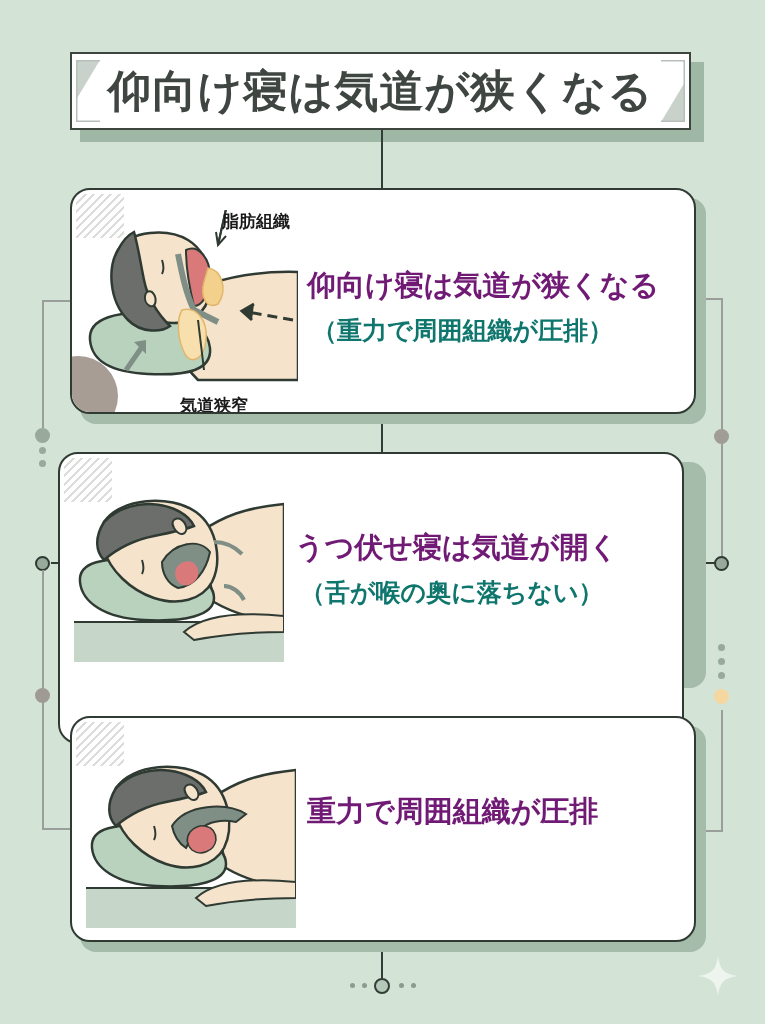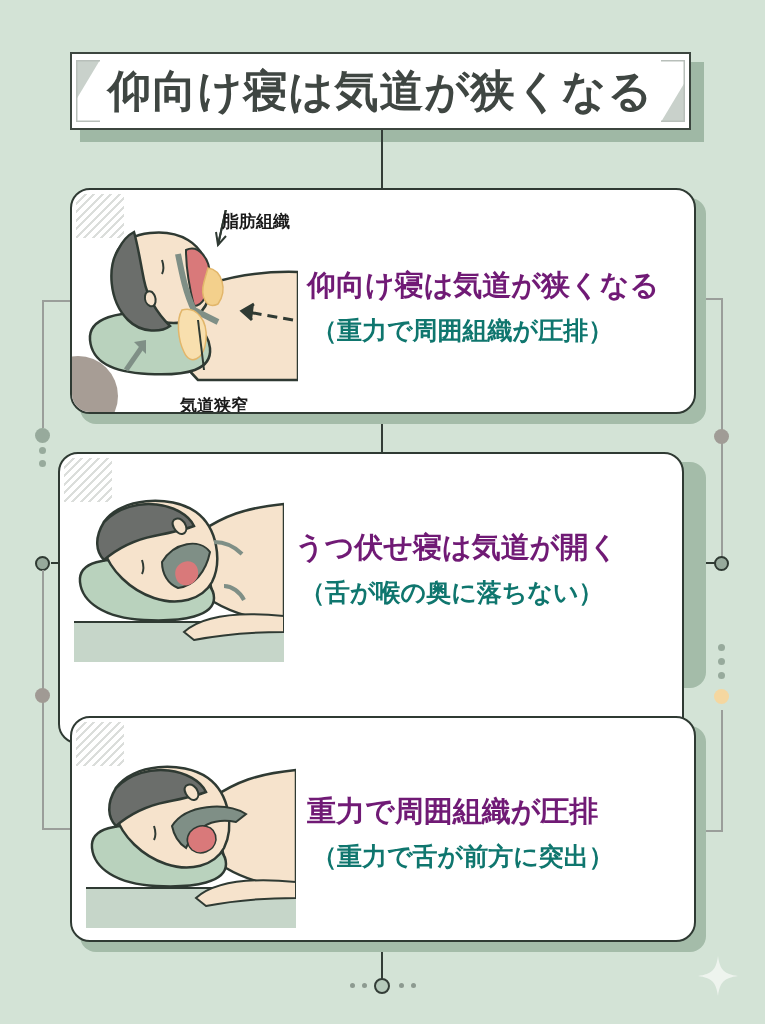--- a/index.html
+++ b/index.html
@@ -150,14 +150,13 @@
     <path d="M6 100 C4 80 30 74 70 80 C110 86 140 96 140 116 C140 134 110 140 70 138 C30 136 8 120 6 100 Z" fill="#b9d2bd" stroke="#2f3a33" stroke-width="2.5"></path>
     <path d="M30 40 C46 16 96 12 122 30 C144 46 148 80 138 100 C128 118 104 124 80 116 C56 108 36 88 30 68 Z" fill="#f6e3cc" stroke="#2f3a33" stroke-width="2.5"></path>
     <path d="M30 40 C20 56 22 70 30 78 C44 66 60 58 80 54 C100 50 110 48 120 44 C110 22 60 10 30 40 Z" fill="#6b6e6b" stroke="#2f3a33" stroke-width="2.5"></path>
     <path d="M100 46 C94 36 108 32 112 44 C114 52 106 56 100 46 Z" fill="#f6e3cc" stroke="#2f3a33" stroke-width="2"></path>
     <path d="M86 78 C100 56 140 54 160 66 L150 74 C130 70 110 76 100 100 C94 96 88 88 86 78 Z" fill="#7f8f86" stroke="#2f3a33" stroke-width="2"></path>
     <path d="M104 84 C112 74 130 76 130 92 C128 104 114 108 106 102 C100 96 100 90 104 84 Z" fill="#d9797a" stroke="#2f3a33" stroke-width="1.5"></path>
     <path d="M68 78 C70 84 70 88 68 92" fill="none" stroke="#2f3a33" stroke-width="2"></path>
     <path d="M110 150 C130 132 170 130 210 134 L210 150 C180 150 150 152 120 158 Z" fill="#f6e3cc" stroke="#2f3a33" stroke-width="2"></path>
   </svg>
   <div class="main-text" style="top:74px;">重力で周囲組織が圧排</div>
-  <div class="sub-text" style="top:122px;">（重力で舌が前方に突出）</div>
 </div>
 
 </body></html>

